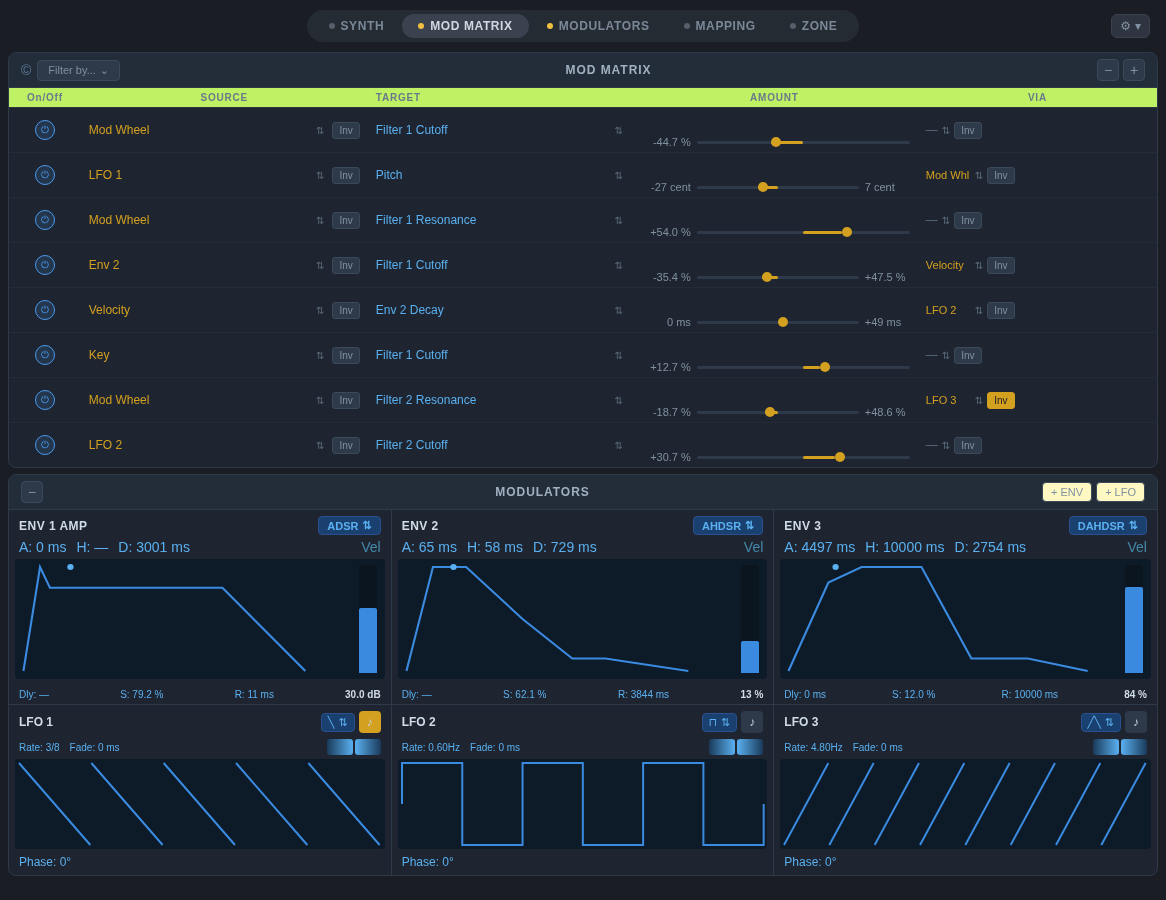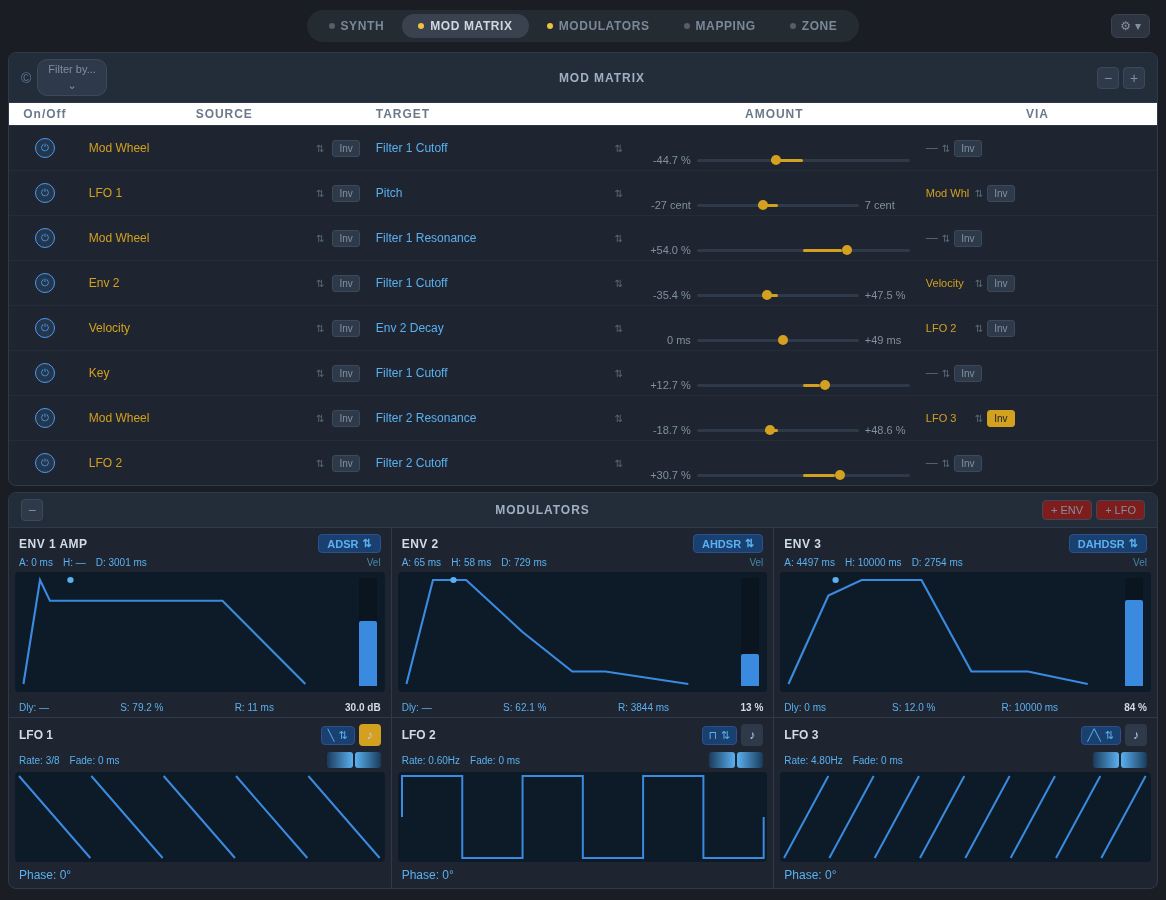--- a/index.html
+++ b/index.html
@@ -101,29 +101,28 @@
       flex: 1;
     }
     .panel-header-left {
       display: flex;
       align-items: center;
       gap: 6px;
     }
     .filter-btn {
       background: #2e3a4a;
       border: 1px solid #3a4a5a;
-      border-radius: 10px;
+      border-radius: 4px;
       color: #8090a0;
       padding: 3px 10px;
       cursor: pointer;
       font-size: 11px;
       display: flex;
       align-items: center;
       gap: 4px;
-      flex-direction: column;
     }
     .panel-controls {
       display: flex;
       gap: 4px;
     }
     .mini-btn {
       width: 22px;
       height: 22px;
       background: #2e3a4a;
       border: 1px solid #3a4a5a;
@@ -136,27 +135,27 @@
       font-size: 14px;
     }
 
     
     .mod-table {
       width: 100%;
       border-collapse: collapse;
     }
     .mod-table th {
       padding: 4px 8px;
-      font-size: 12px;
+      font-size: 10px;
       font-weight: 600;
       letter-spacing: 0.08em;
       color: #6a7a8a;
       text-align: center;
       border-bottom: 1px solid #2a3540;
-      background: #ffffff;
+      background: #bef264;
     }
     .mod-table th:first-child { text-align: center; width: 60px; }
     .mod-table th:nth-child(2) { text-align: center; width: 240px; }
     .mod-table th:nth-child(3) { text-align: left; width: 220px; }
     .mod-table th:nth-child(4) { width: 240px; }
     .mod-table th:nth-child(5) { width: 200px; }
 
     .mod-table td {
       padding: 4px 8px;
       border-bottom: 1px solid #232d38;
@@ -283,21 +282,21 @@
       justify-content: space-between;
       padding: 6px 12px;
       background: #232d3a;
       border-bottom: 1px solid #2e3a4a;
     }
     .mod-add-btns {
       display: flex;
       gap: 4px;
     }
     .add-btn {
-      background: #7f1d1d;
+      background: #fef9c3;
       border: 1px solid #3a4a5a;
       border-radius: 4px;
       color: #8090a0;
       padding: 3px 8px;
       font-size: 11px;
       cursor: pointer;
     }
 
     
     .modulators-grid {
@@ -333,21 +332,21 @@
       font-weight: 600;
       cursor: pointer;
       display: flex;
       align-items: center;
       gap: 4px;
     }
 
     .mod-params {
       display: flex;
       padding: 0 10px 4px;
-      font-size: 10px;
+      font-size: 14px;
       color: #5ab0f0;
       gap: 10px;
     }
 
     .env-display {
       height: 120px;
       background: #0d1a28;
       margin: 0 6px 6px;
       border-radius: 4px;
       position: relative;

